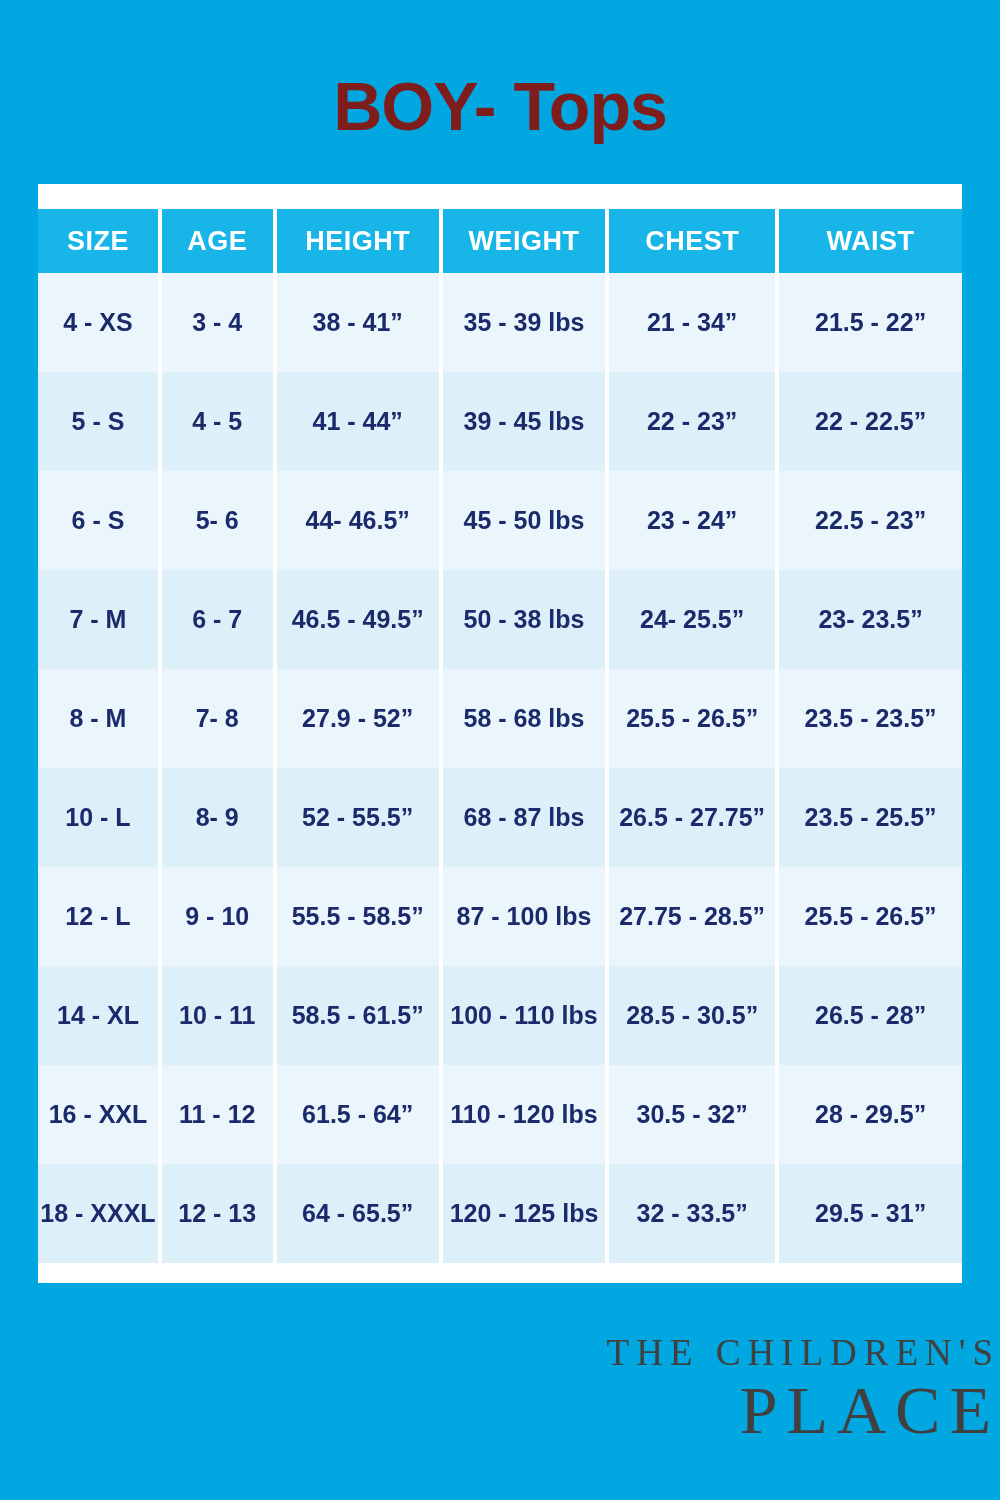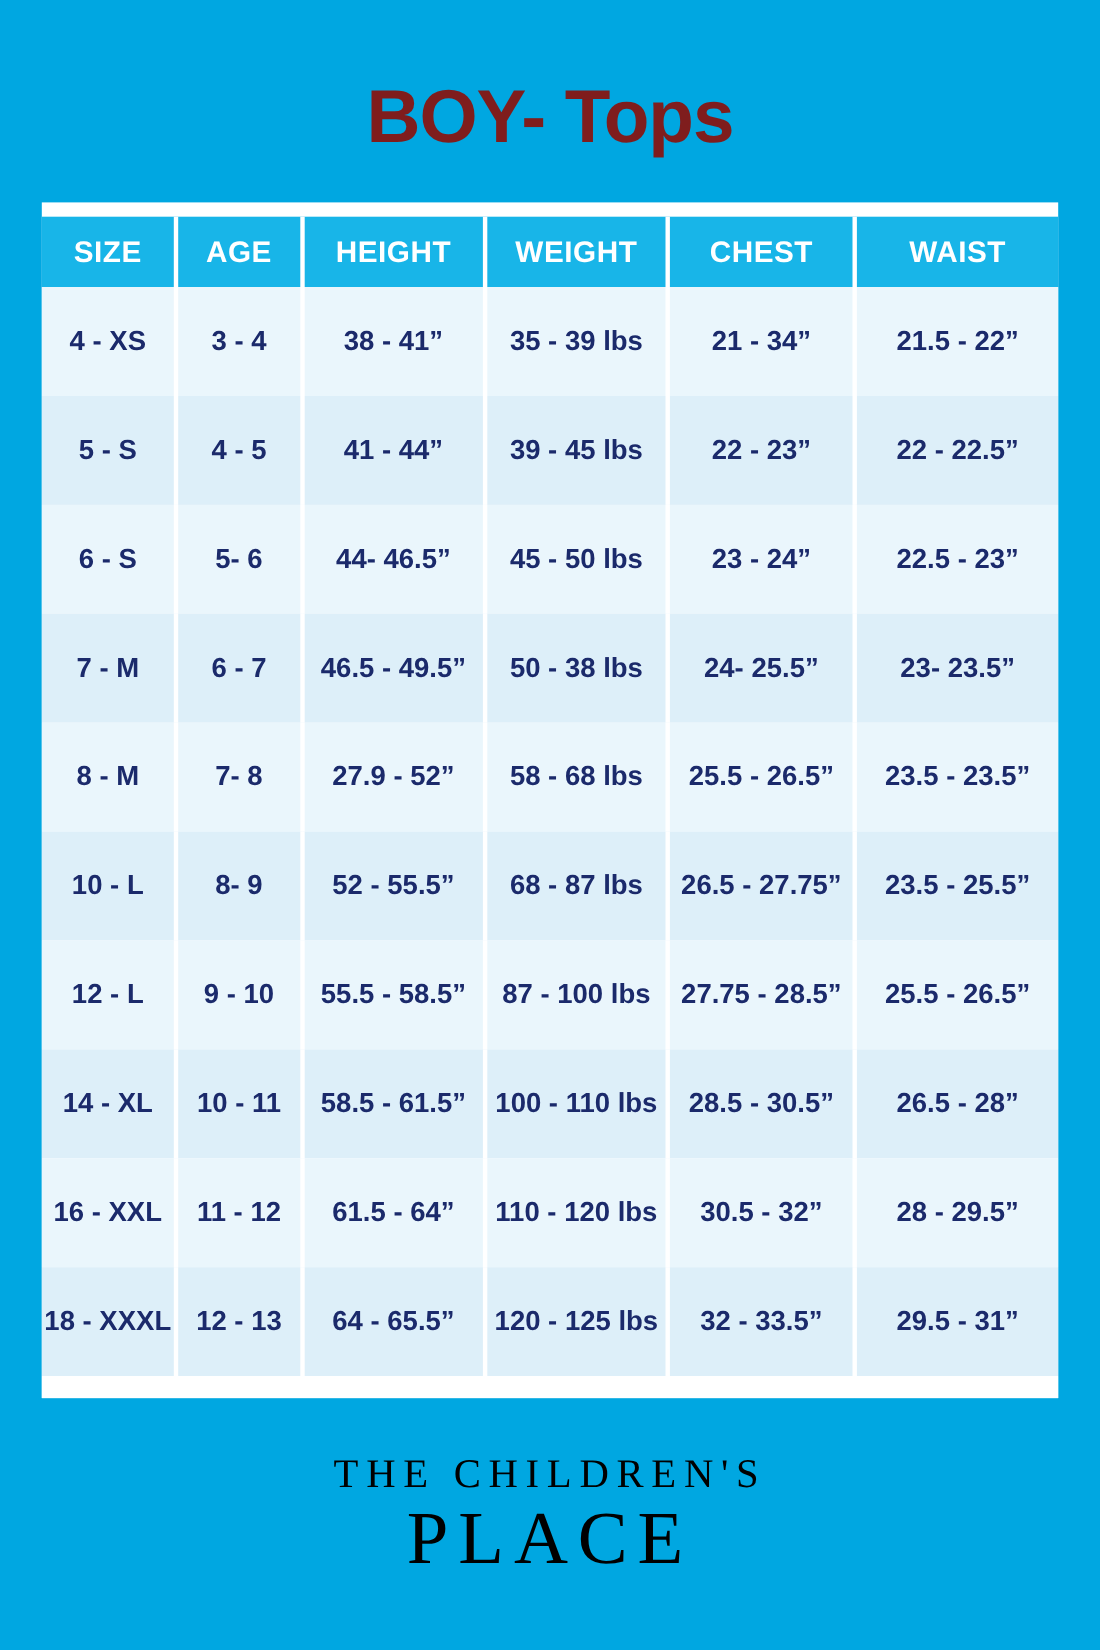--- a/index.html
+++ b/index.html
@@ -26,21 +26,21 @@
     font-size: 68px;
     font-weight: bold;
     letter-spacing: -1px;
     padding-top: 72px;
     line-height: 1;
   }
   .chart-wrap {
     margin: 0 38px;
     margin-top: 44px;
     background: #ffffff;
-    padding-top: 13px;
+    padding-top: 25px;
     box-sizing: border-box;
   }
   table.size-table {
     width: 100%;
     border-collapse: collapse;
     table-layout: fixed;
   }
   table.size-table th {
     background: #18b5e8;
     color: #ffffff;
@@ -81,22 +81,22 @@
   .col-waist { width: 20.0%; }
 
   .spacer-row td {
     height: 18px !important;
     background: #ffffff !important;
     border: none !important;
   }
 
   .brand {
     margin-top: 48px;
-    text-align: center;
-    color: #000000;
+    text-align: right;
+    color: #404040;
     font-family: "Liberation Serif", serif;
   }
   .brand .line1 {
     font-size: 37px;
     letter-spacing: 7px;
     font-weight: normal;
   }
   .brand .line2 {
     font-size: 68px;
     letter-spacing: 9px;

